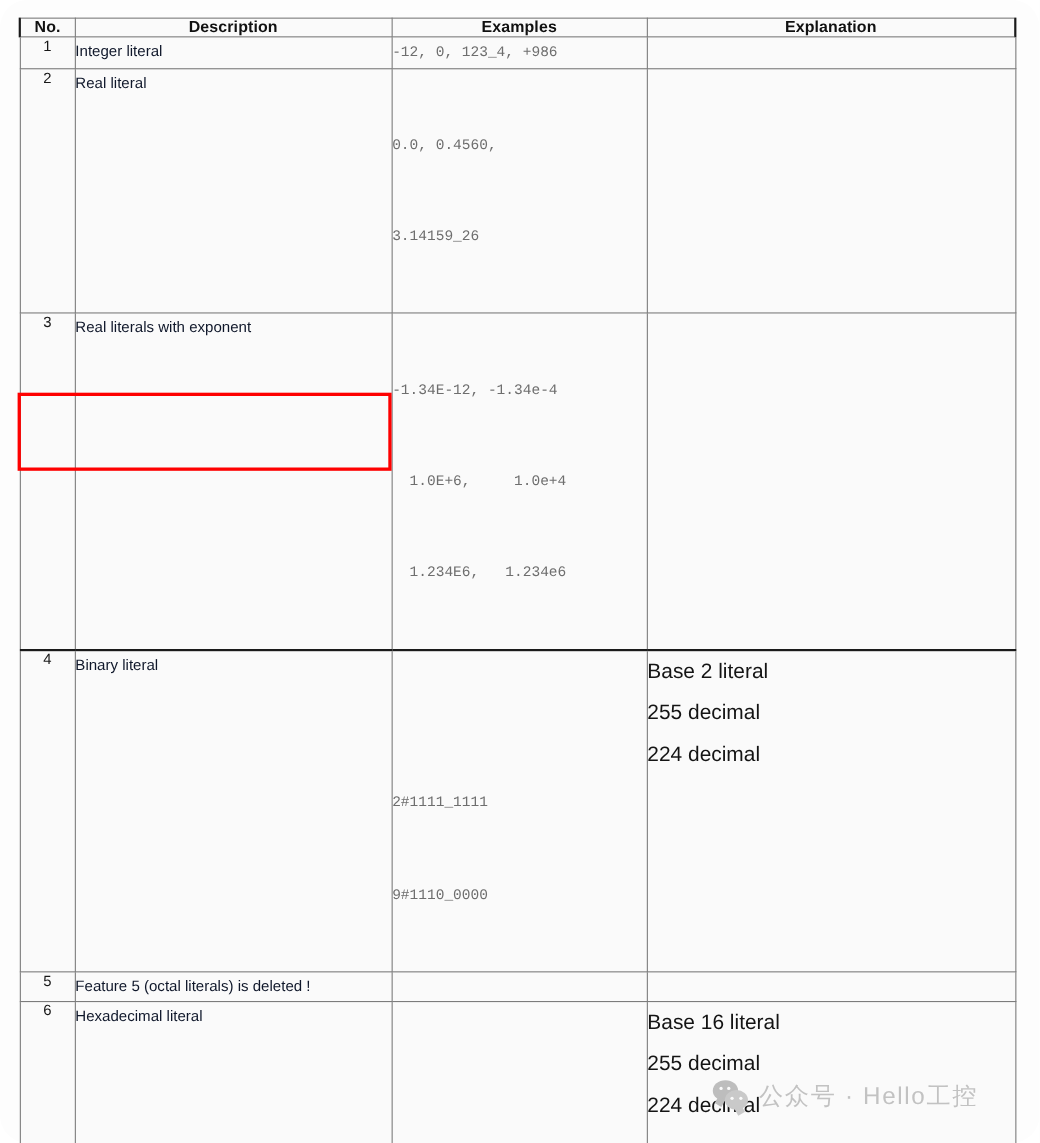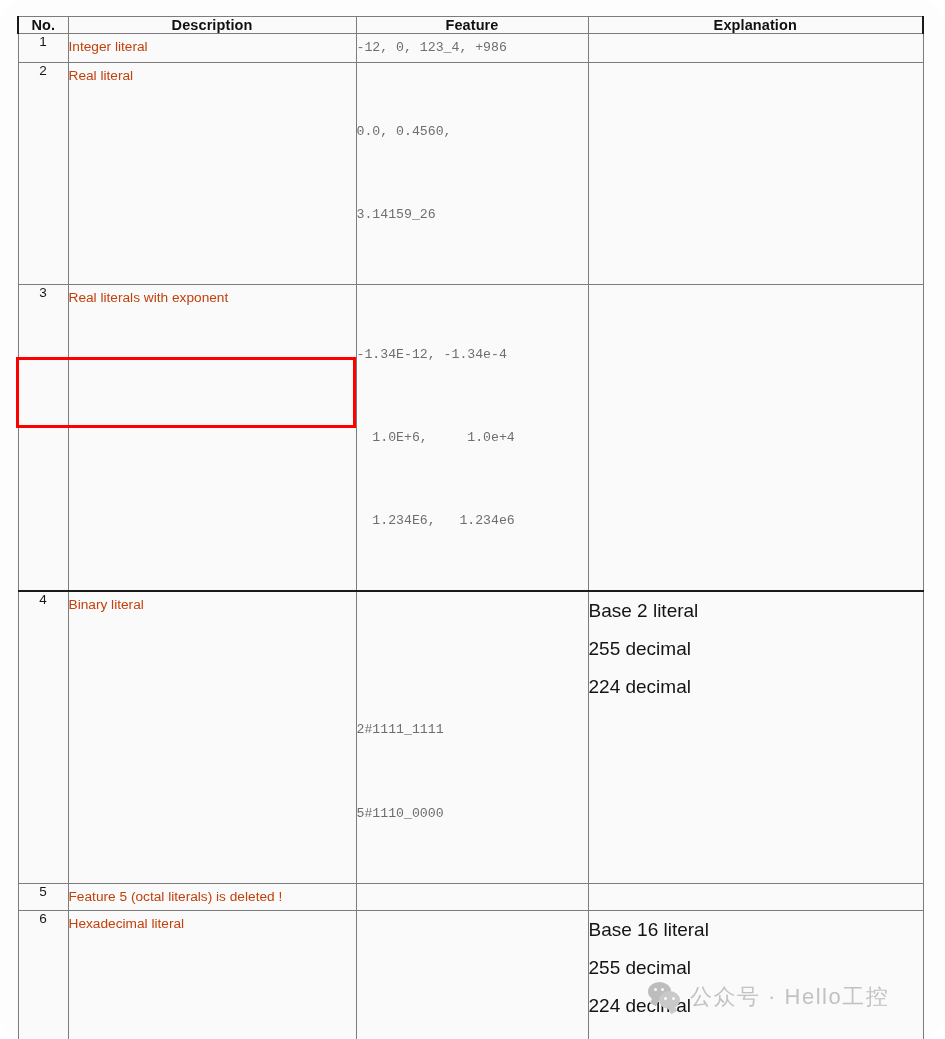--- a/index.html
+++ b/index.html
@@ -57,21 +57,21 @@
 
   td.no {
     text-align: center;
     font-size: 13.5px;
     color: #171717;
     padding-top: 8px;
     border-left: 2px solid #1a1a1a;
   }
   td.desc {
     font-size: 13.7px;
-    color: #c2410c;
+    color: #0f172a;
     padding: 8px 6px 8px 8px;
     line-height: 1.95;
   }
   td.ex {
     font-family: "Liberation Mono", monospace;
     font-size: 13.2px;
     color: #6e6e6e;
     padding: 8px 6px 8px 12px;
     line-height: 2.1;
     white-space: pre;
@@ -165,21 +165,21 @@
     <colgroup>
       <col class="c-no">
         <col class="c-desc">
         <col class="c-ex">
         <col class="c-expl">
     </colgroup>
     <thead>
       <tr>
         <th class="th-no">No.</th>
         <th>Description</th>
-        <th>Feature</th>
+        <th>Examples</th>
         <th class="th-expl">Explanation</th>
       </tr>
     </thead>
     <tbody>
 
       <tr>
         <td class="no">1</td>
         <td class="desc">Integer literal</td>
         <td class="ex"><span class="ln">-12, 0, 123_4, +986</span></td>
         <td class="expl"></td>
@@ -205,21 +205,21 @@
         </td>
         <td class="expl"></td>
       </tr>
 
       <tr>
         <td class="no">4</td>
         <td class="desc">Binary literal</td>
         <td class="ex">
           <span class="blank-line"></span>
           <span class="ln">2#1111_1111</span>
-          <span class="ln">5#1110_0000</span>
+          <span class="ln">9#1110_0000</span>
         </td>
         <td class="expl">
           <span class="ln">Base 2 literal</span>
           <span class="ln">255 decimal</span>
           <span class="ln">224 decimal</span>
         </td>
       </tr>
 
       <tr>
         <td class="no">5</td>

